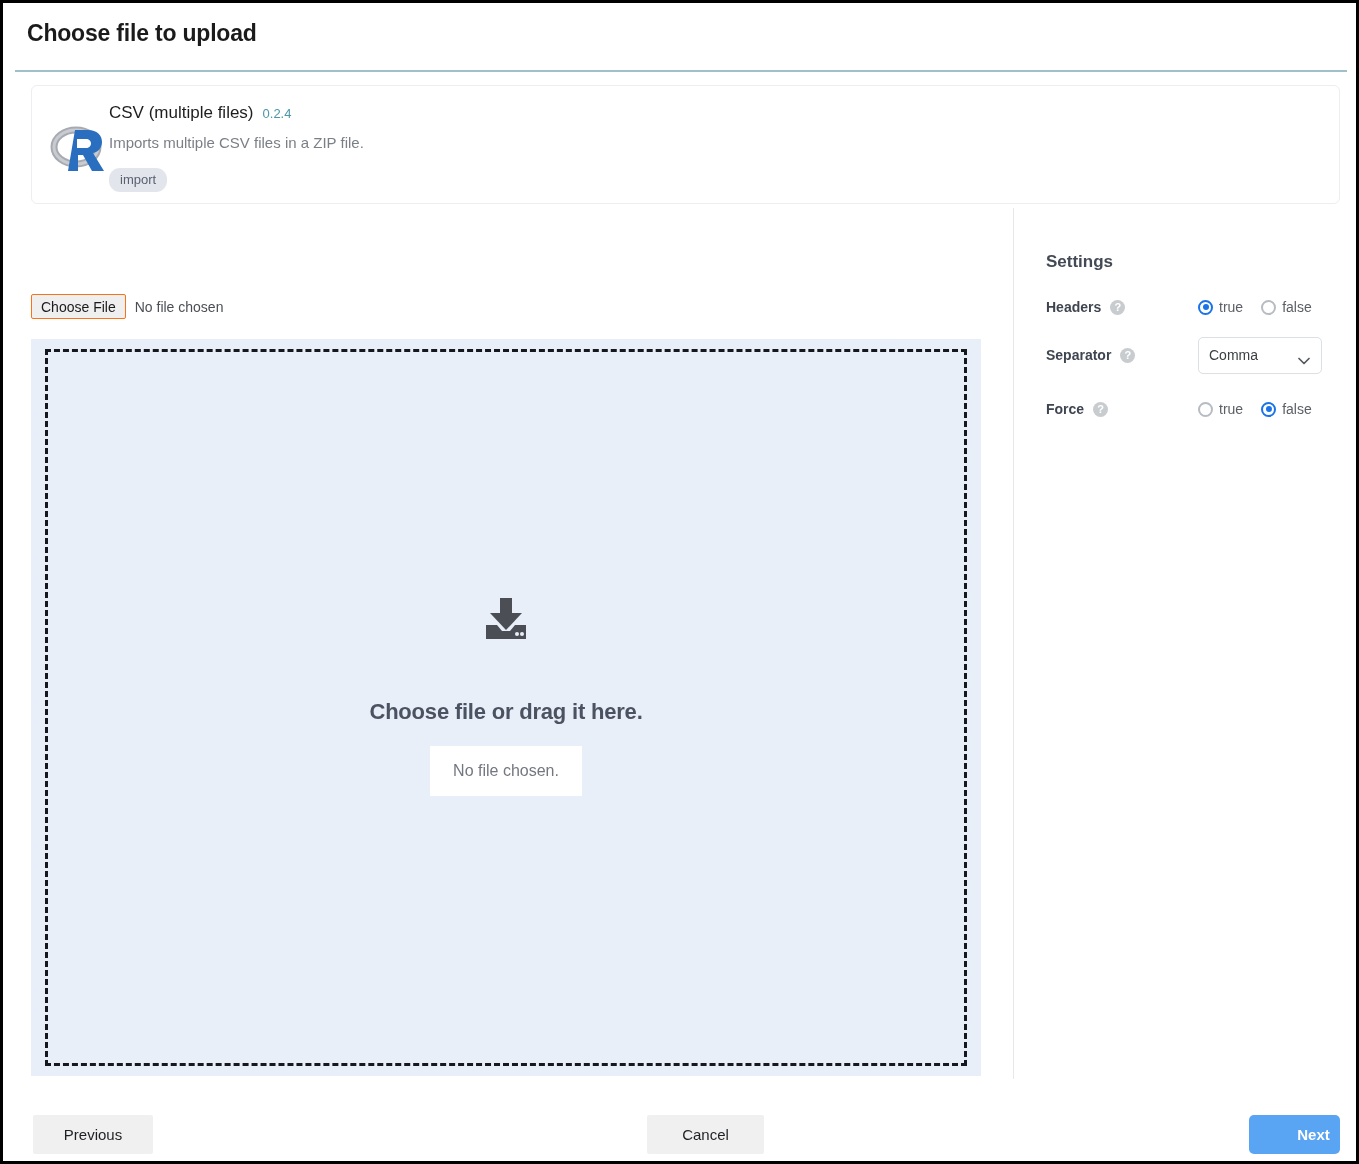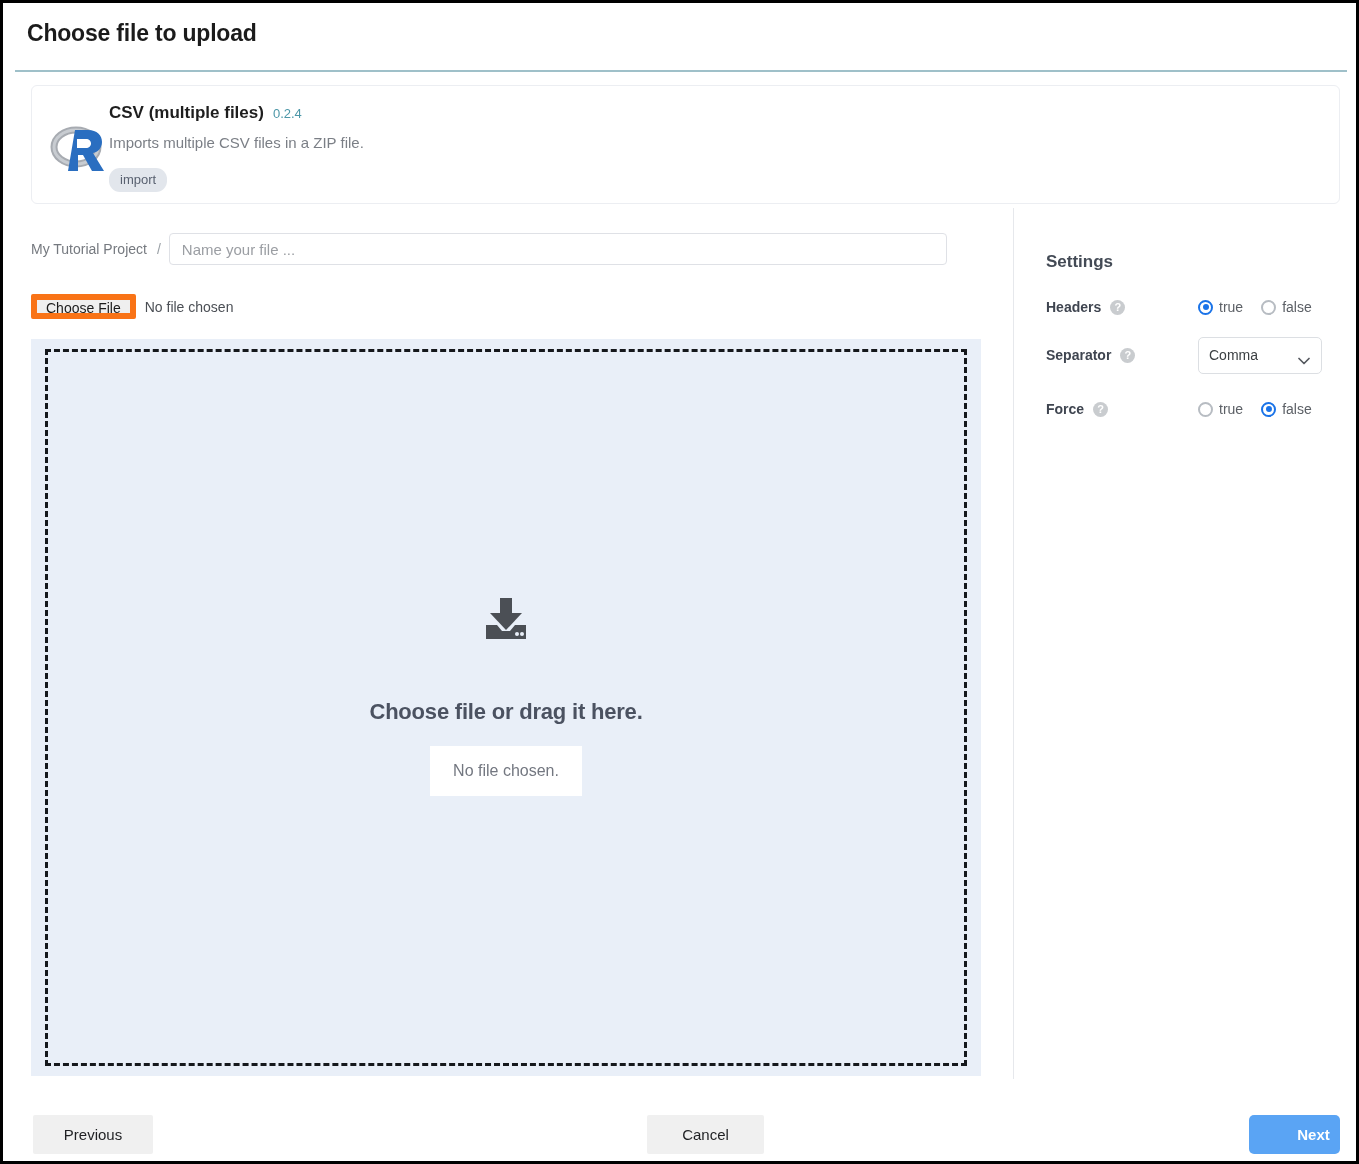--- a/index.html
+++ b/index.html
@@ -64,21 +64,21 @@
     position: absolute;
     left: 77px;
     top: 17px;
     display: flex;
     align-items: baseline;
     gap: 9px;
   }
   .plugin-name {
     font-size: 17px;
     color: #1e1e1e;
-    font-weight: bold;
+    font-weight: normal;
   }
   .plugin-version {
     font-size: 13px;
     color: #4d97a8;
   }
   .plugin-desc {
     position: absolute;
     left: 77px;
     top: 48px;
     font-size: 15px;
@@ -146,21 +146,21 @@
     left: 28px;
     top: 291px;
     display: flex;
     align-items: center;
     gap: 9px;
   }
   .choose-file-btn {
     height: 25px;
     padding: 0 9px;
     box-sizing: border-box;
-    border: 6px solid #f97316;
+    border: 1px solid #f97316;
     border-radius: 2px;
     background: #efefef;
     font-family: "Liberation Sans", sans-serif;
     font-size: 14px;
     color: #1b1b1b;
     cursor: default;
   }
   .no-file-text {
     font-size: 14px;
     color: #4b4f55;
@@ -375,25 +375,20 @@
     <div class="plugin-title-row">
       <span class="plugin-name">CSV (multiple files)</span>
       <span class="plugin-version">0.2.4</span>
     </div>
     <div class="plugin-desc">Imports multiple CSV files in a ZIP file.</div>
     <span class="plugin-tag">import</span>
   </div>
 
   <div class="panel-divider"></div>
 
-  <div class="breadcrumb-row">
-    <span class="breadcrumb-project">My Tutorial Project</span>
-    <span class="breadcrumb-sep">/</span>
-    <input class="name-input" type="text" placeholder="Name your file ..." style="">
-  </div>
 
   <div class="filepicker-row">
     <button class="choose-file-btn">Choose File</button>
     <span class="no-file-text">No file chosen</span>
   </div>
 
   <div class="dropzone-outer">
     <div class="dropzone-inner">
       <div class="dropzone-content">
         <span>

